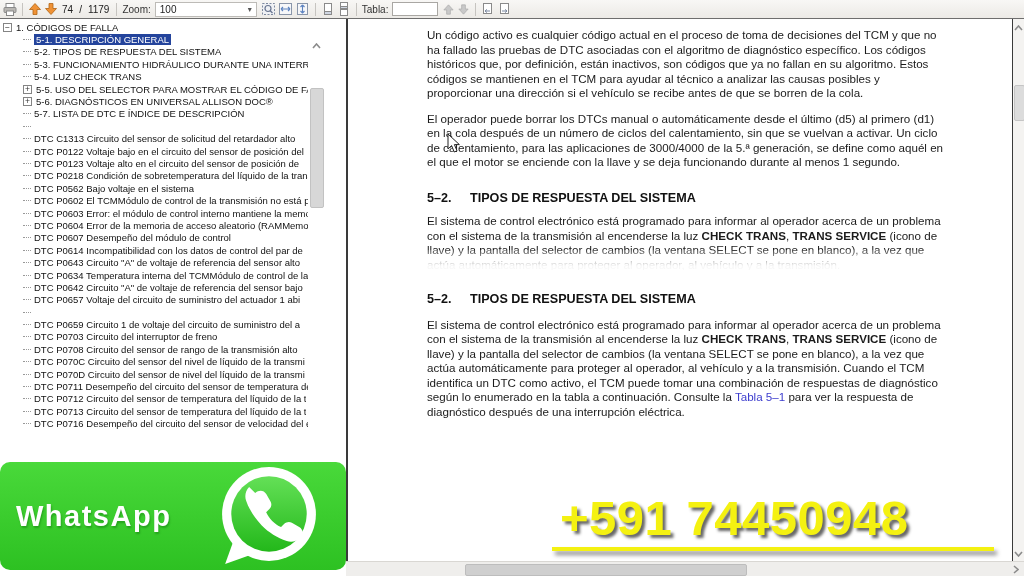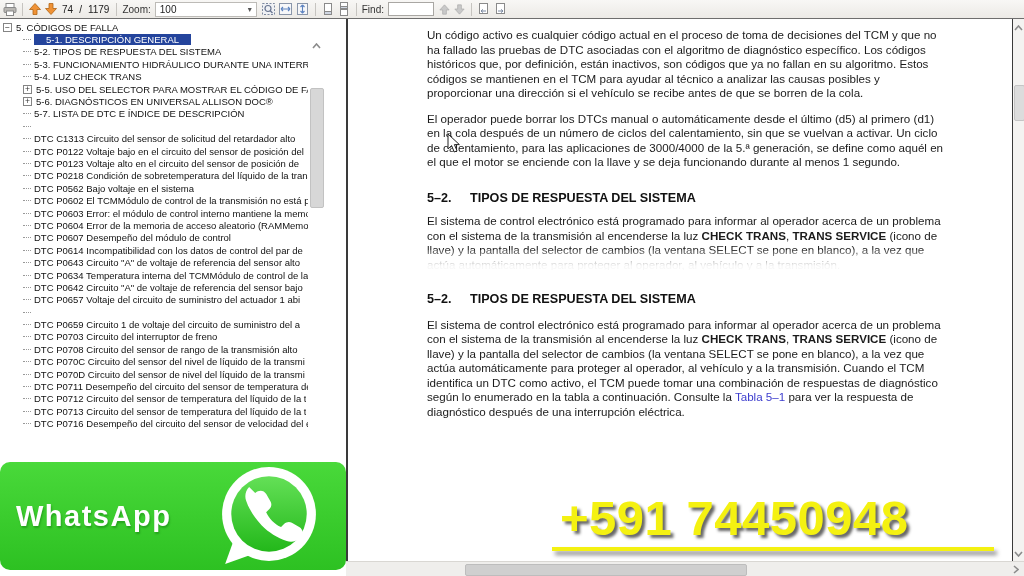--- a/index.html
+++ b/index.html
@@ -24,21 +24,21 @@
   
   .sidebar{position:absolute;top:19px;left:0;width:346px;bottom:0;background:#fff;overflow:hidden;}
   .tree{position:absolute;top:2px;left:3px;width:305px;overflow:hidden;}
   .trow{height:12.4px;display:flex;align-items:center;font-size:9.5px;color:#111;
         white-space:nowrap;overflow:hidden;}
   .tbox{width:9px;height:9px;box-sizing:border-box;border:1px solid #848484;background:#fff;
         font-size:8.5px;line-height:6.5px;text-align:center;color:#333;flex:none;margin-right:4px;}
   .tdash{width:8px;border-top:1px dotted #999;flex:none;margin-right:3px;}
   .ind1{padding-left:20px;}
   .trow .lab{overflow:hidden;}
-  .trow.selected .lab{background:var(--selection-blue,#24449c);color:#fff;padding:0 12px;}
+  .trow.selected .lab{background:var(--selection-blue,#24449c);color:#fff;padding:0 2px;}
 
   .sb-scroll{position:absolute;top:19px;left:308px;width:16px;height:445px;z-index:2;}
   .sb-up{position:absolute;top:2px;left:2px;width:12px;height:12px;display:flex;align-items:center;justify-content:center;}
   .sb-thumb{position:absolute;top:50px;left:2px;width:12px;height:118px;background:#d7d7d7;border:1px solid #c2c2c2;border-radius:2px;}
 
   
   .docpane{position:absolute;top:19px;left:346px;right:0;bottom:0;background:#fff;}
   .page{position:absolute;left:0;top:0;right:11px;bottom:14px;background:#fff;
         border-left:2px solid #3a3a3a;border-right:1px solid #3a3a3a;overflow:hidden;padding-left:36px;}
   .page-inner{padding:9px 66px 0 43px;font-size:11.6px;line-height:14.5px;color:#1b1b1b;}
@@ -143,21 +143,21 @@
       </svg>
     </span>
     <span class="tbtn">
       <svg width="14" height="14" viewBox="0 0 14 14">
         <rect x="3.5" y="0.5" width="7" height="6" fill="#fff" stroke="#8a8a8a"></rect>
         <rect x="3.5" y="7.5" width="7" height="6" fill="#fff" stroke="#8a8a8a"></rect>
         <rect x="3.5" y="4.5" width="7" height="2" fill="#cfd6e2" stroke="#8a8a8a"></rect>
       </svg>
     </span>
     <span class="vsep"></span>
-    <span>Find:</span>
+    <span>Tabla:</span>
     <input class="findbox" value="" style="">
     <span class="tbtn">
       <svg width="13" height="13" viewBox="0 0 14 14">
         <path d="M7 2 L12 7.5 L9 7.5 L9 12 L5 12 L5 7.5 L2 7.5 Z" fill="#c9c9c9" stroke="#adadad" stroke-width="0.8"></path>
       </svg>
     </span>
     <span class="tbtn">
       <svg width="13" height="13" viewBox="0 0 14 14">
         <path d="M7 12 L2 6.5 L5 6.5 L5 2 L9 2 L9 6.5 L12 6.5 Z" fill="#c9c9c9" stroke="#adadad" stroke-width="0.8"></path>
       </svg>
@@ -174,21 +174,21 @@
         <rect x="3.5" y="1.5" width="8" height="10" fill="#fff" stroke="#8a8a8a"></rect>
         <path d="M10 9 h-5 M10 9 l-2 -1.6 M10 9 l-2 1.6" stroke="#7a88a0" stroke-width="1" fill="none"></path>
       </svg>
     </span>
   </div>
 
   <div class="sidebar">
     <div class="tree" id="tree">
         <div class="trow root">
           <span class="tbox">−</span>
-          <span class="lab">5. CÓDIGOS DE FALLA</span>
+          <span class="lab">1. CÓDIGOS DE FALLA</span>
         </div>
         <div class="trow selected ind1">
           <span class="tdash"></span>
           <span class="lab">5-1. DESCRIPCIÓN GENERAL</span>
         </div>
         <div class="trow leaf ind1">
           <span class="tdash"></span>
           <span class="lab">5-2. TIPOS DE RESPUESTA DEL SISTEMA</span>
         </div>
         <div class="trow leaf ind1">

